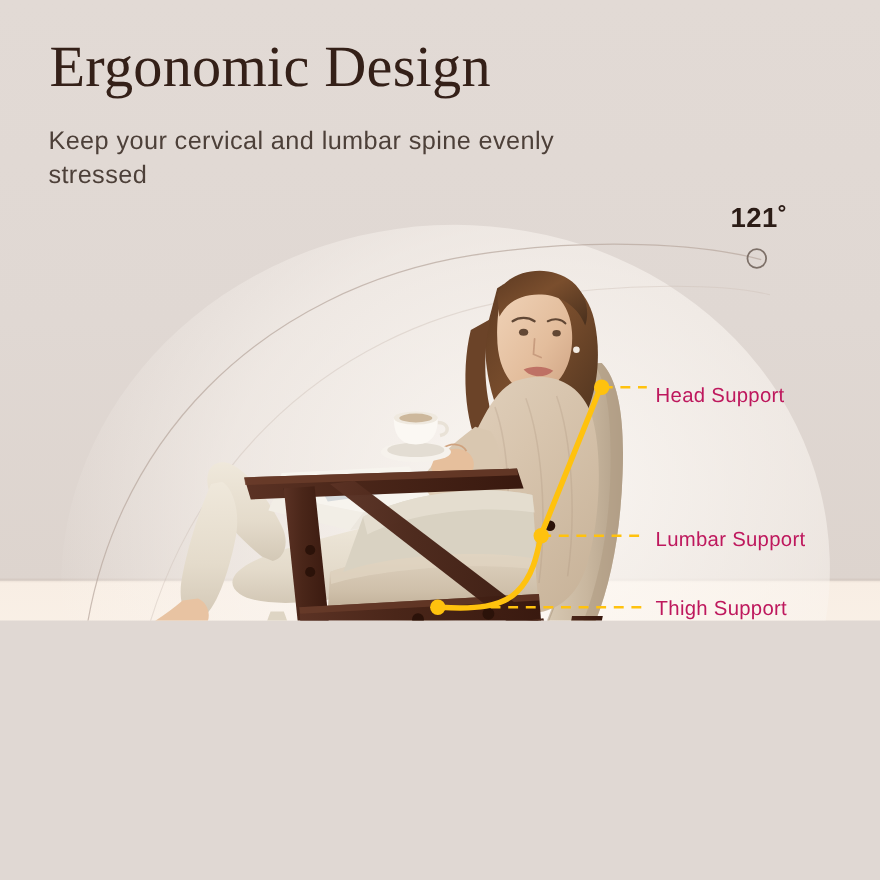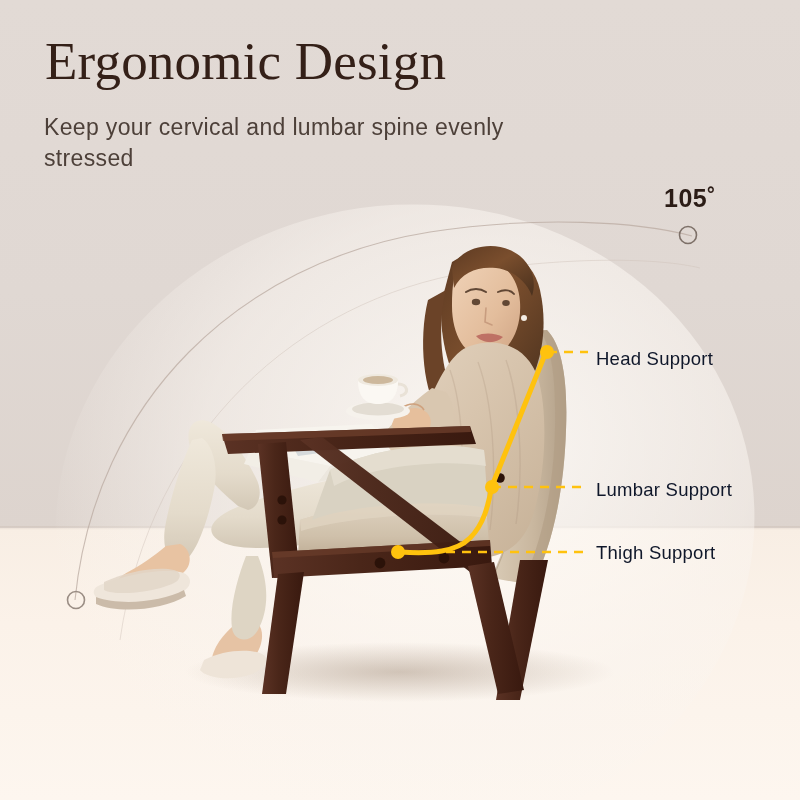--- a/index.html
+++ b/index.html
@@ -1,21 +1,21 @@
 <!DOCTYPE html>
 <html><head>
 <meta charset="utf-8">
 <style>
   html,body{margin:0;padding:0;}
   body{
     width:800px;height:800px;overflow:hidden;
     font-family:"Liberation Sans",sans-serif;
     background:#e0d8d3;
   }
-  #stage{position:relative;width:800px;height:800px;overflow:hidden;}
+  #stage{position:relative;width:800px;height:564px;overflow:hidden;}
 
   
   .wall{position:absolute;left:0;top:0;width:800px;height:530px;
         background:linear-gradient(180deg,#e2dad5 0%,#e0d8d3 55%,#ddd4ce 100%);}
   .floor{position:absolute;left:0;top:528px;width:800px;height:272px;
          background:linear-gradient(180deg,#f8eee4 0%,#fbf2e9 35%,#fdf6ef 100%);}
   .floor-edge{position:absolute;left:0;top:526px;width:800px;height:4px;
         background:linear-gradient(180deg,rgba(205,192,182,.55),rgba(250,240,232,0));}
 
   
@@ -32,21 +32,21 @@
       font-size:53px;line-height:1.04;color:#342018;letter-spacing:.2px;}
   .subline{position:absolute;left:44px;top:112px;width:520px;
       font-size:23px;line-height:1.33;color:#4d4039;letter-spacing:.35px;
       font-weight:400;}
 
   
   .angle-label{position:absolute;left:664px;top:184px;
       font-size:25px;font-weight:700;color:#2b1c16;letter-spacing:.5px;}
 
   
-  .callout{position:absolute;font-size:18.5px;color:#0f172a;letter-spacing:.25px;white-space:nowrap;}
+  .callout{position:absolute;font-size:18.5px;color:#be185d;letter-spacing:.25px;white-space:nowrap;}
   .c-head{left:596px;top:348px;}
   .c-lumbar{left:596px;top:479px;}
   .c-thigh{left:596px;top:542px;}
 </style>
 </head>
 <body>
 
 <div id="stage">
 
   <div class="wall"></div>
@@ -263,19 +263,19 @@
 
     <g>
       <circle cx="688" cy="235" r="8.5" fill="none" stroke="#7d7068" stroke-width="1.6"></circle>
       <circle cx="76" cy="600" r="8.5" fill="none" stroke="#9a8d84" stroke-width="1.6"></circle>
     </g>
   </svg>
 
   <div class="headline">Ergonomic Design</div>
   <div class="subline">Keep your cervical and  lumbar spine evenly stressed</div>
 
-  <div class="angle-label">105˚</div>
+  <div class="angle-label">121˚</div>
 
   <div class="callout c-head">Head Support</div>
   <div class="callout c-lumbar">Lumbar Support</div>
   <div class="callout c-thigh">Thigh Support</div>
 
 </div>
 
 </body></html>

